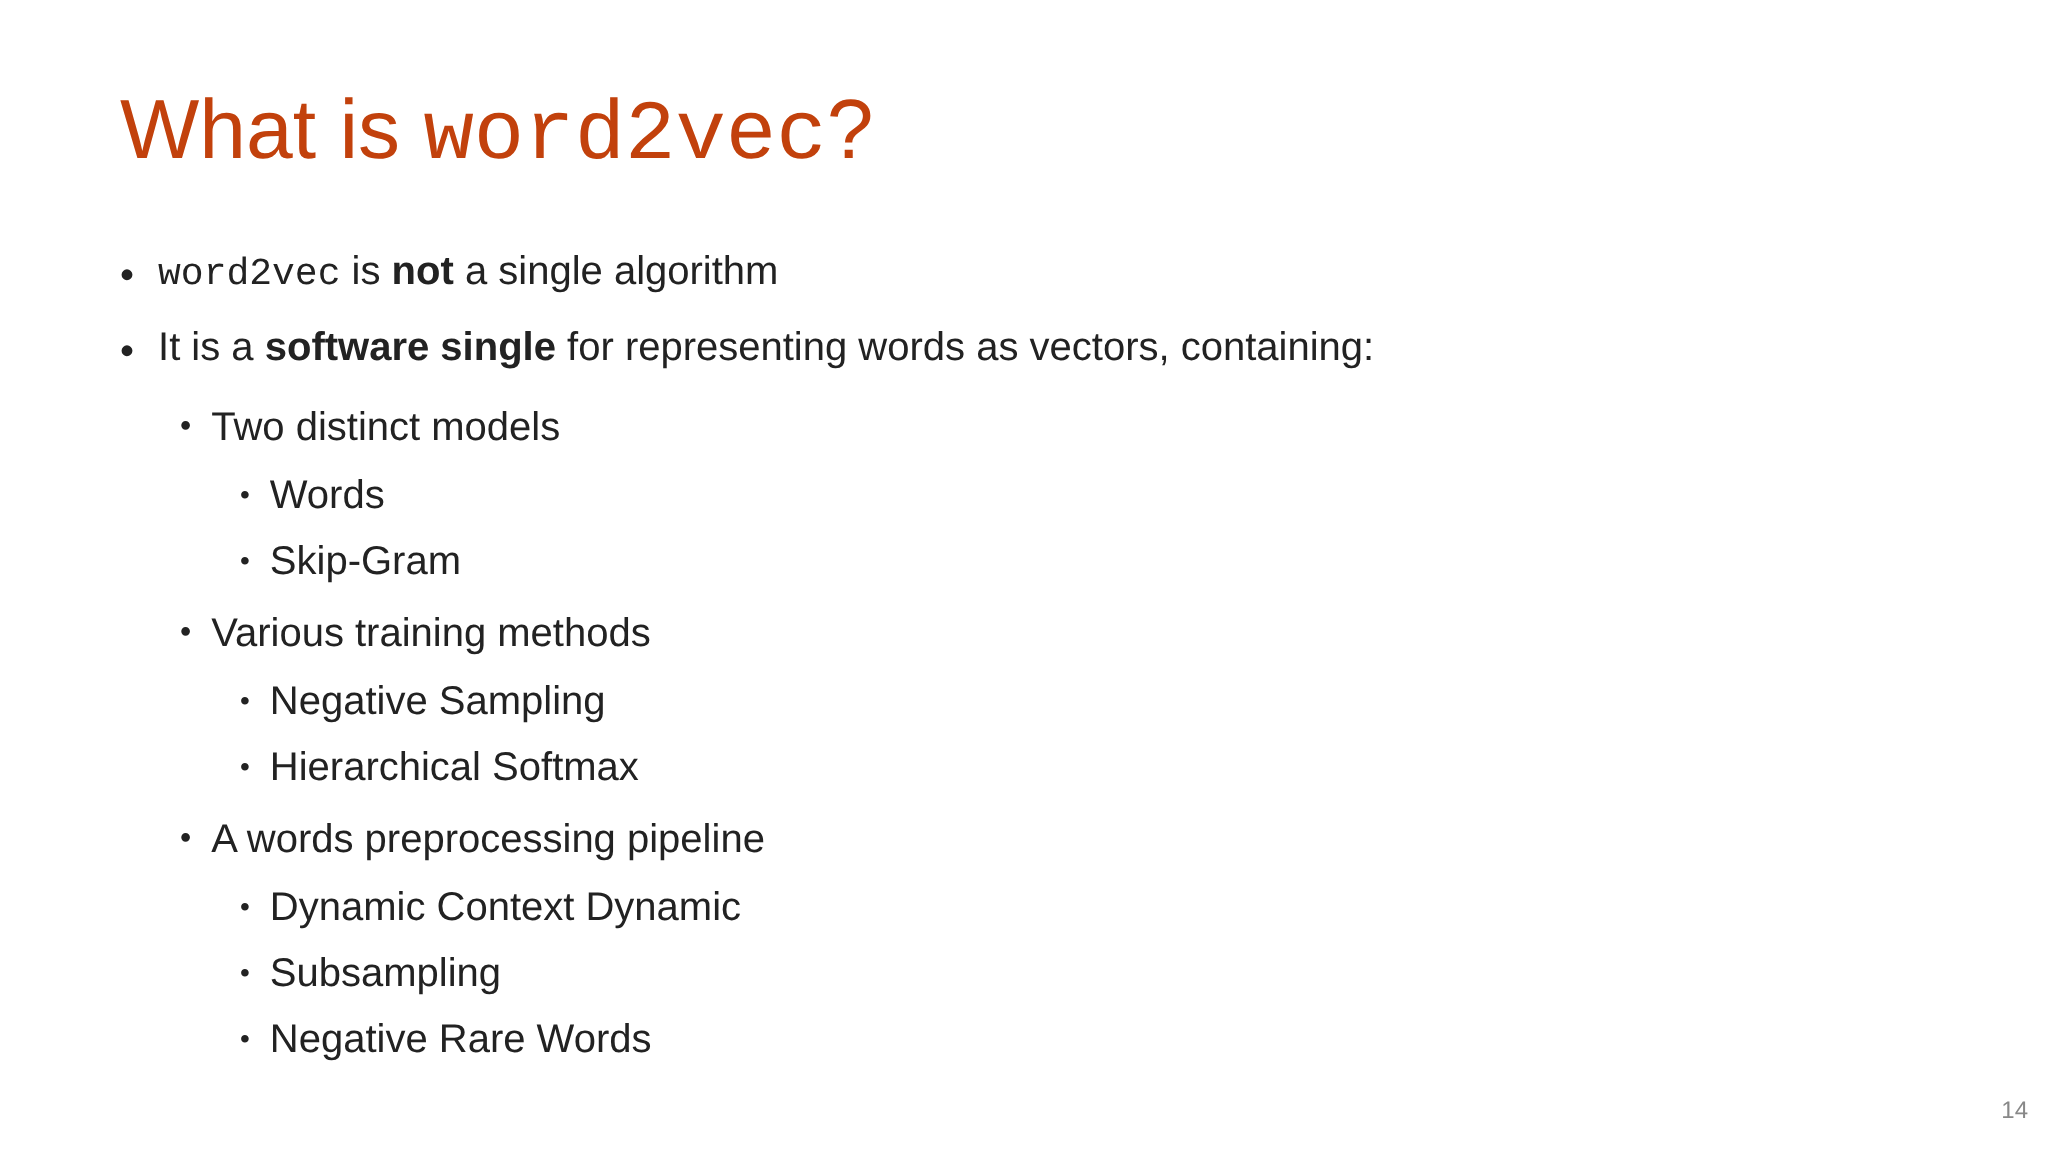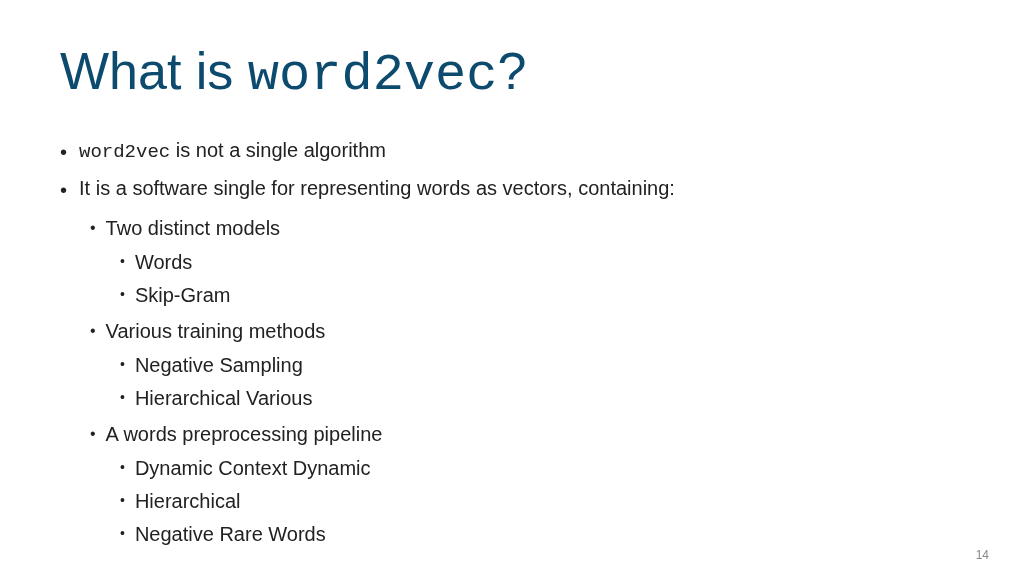--- a/index.html
+++ b/index.html
@@ -19,24 +19,24 @@
     }
 
     .slide {
       width: 1024px;
       height: 576px;
       padding: 40px 60px 30px 60px;
       position: relative;
     }
 
     .title {
-      font-size: 52px;
+      font-size: 42px;
       font-weight: 300;
       margin-bottom: 28px;
-      color: #0c4a6e;
+      color: #c2410c;
       line-height: 1.2;
     }
 
     .title-code {
       font-family: 'Courier New', Courier, monospace;
       font-weight: 300;
     }
 
     .content {
       font-size: 20px;
@@ -83,27 +83,27 @@
       margin-top: 4px;
       flex-shrink: 0;
     }
 
     .code-inline {
       font-family: 'Courier New', Courier, monospace;
       font-size: 19px;
     }
 
     .bold {
-      font-weight: 400;
+      font-weight: 700;
     }
 
     .page-number {
       position: absolute;
       bottom: 14px;
-      right: 35px;
+      right: 10px;
       font-size: 12px;
       color: #888888;
     }
 
     .bullet-text {
       flex: 1;
     }
 
     .l2-group {
       margin-bottom: 6px;
@@ -157,36 +157,36 @@
         <div class="bullet-l2">
           <span class="bullet-marker">•</span>
           <span class="bullet-text">Various training methods</span>
         </div>
         <div class="bullet-l3">
           <span class="bullet-marker">•</span>
           <span class="bullet-text">Negative Sampling</span>
         </div>
         <div class="bullet-l3">
           <span class="bullet-marker">•</span>
-          <span class="bullet-text">Hierarchical Various</span>
+          <span class="bullet-text">Hierarchical Softmax</span>
         </div>
       </div>
 
       <div class="l2-group">
         <div class="bullet-l2">
           <span class="bullet-marker">•</span>
           <span class="bullet-text">A words preprocessing pipeline</span>
         </div>
         <div class="bullet-l3">
           <span class="bullet-marker">•</span>
           <span class="bullet-text">Dynamic Context Dynamic</span>
         </div>
         <div class="bullet-l3">
           <span class="bullet-marker">•</span>
-          <span class="bullet-text">Hierarchical</span>
+          <span class="bullet-text">Subsampling</span>
         </div>
         <div class="bullet-l3">
           <span class="bullet-marker">•</span>
           <span class="bullet-text">Negative Rare Words</span>
         </div>
       </div>
 
     </div>
 
   </div>

